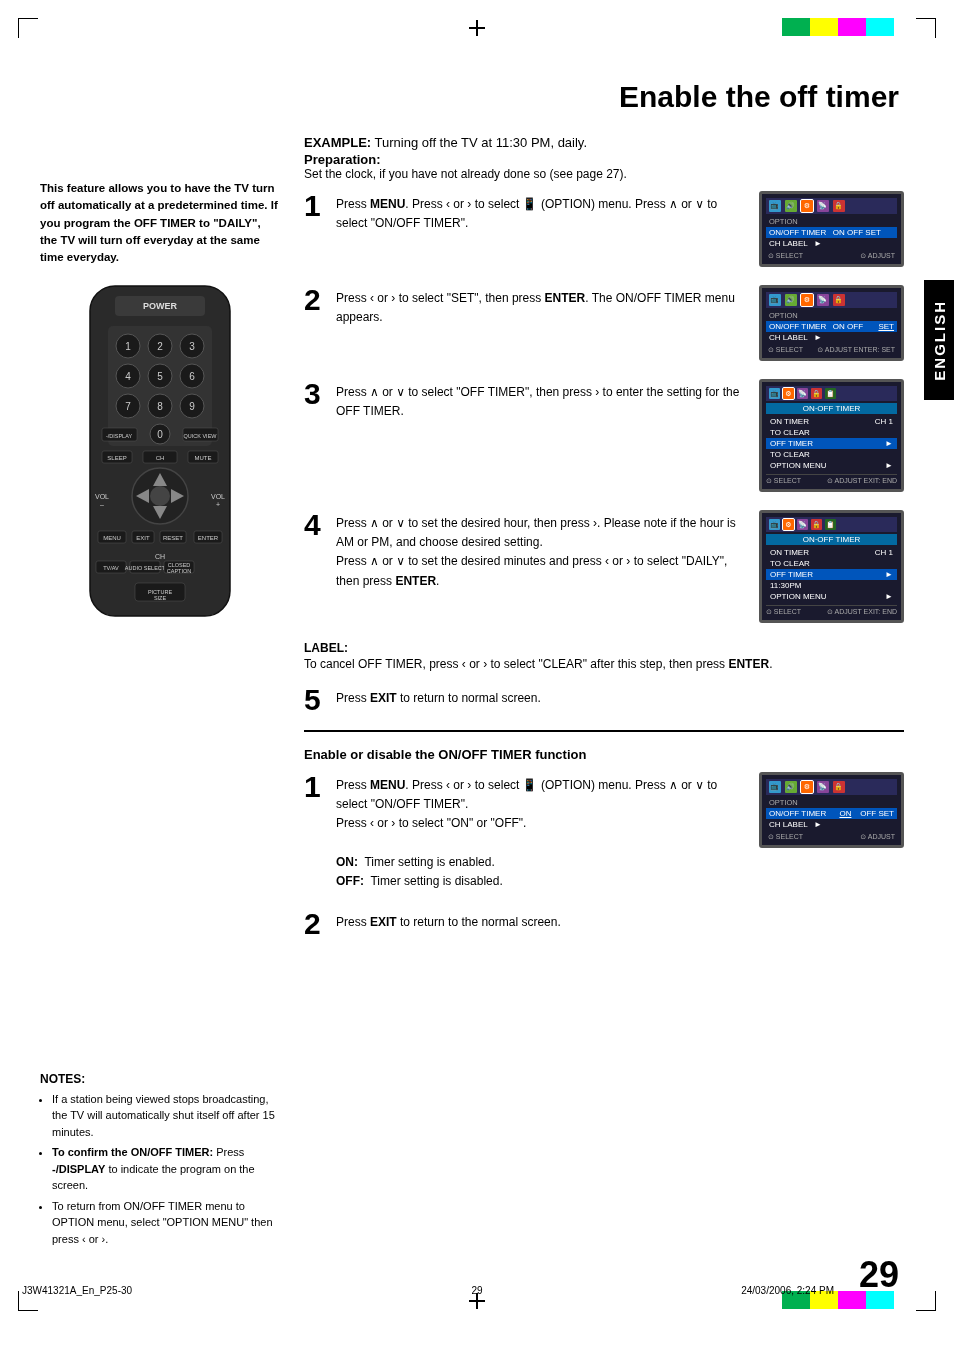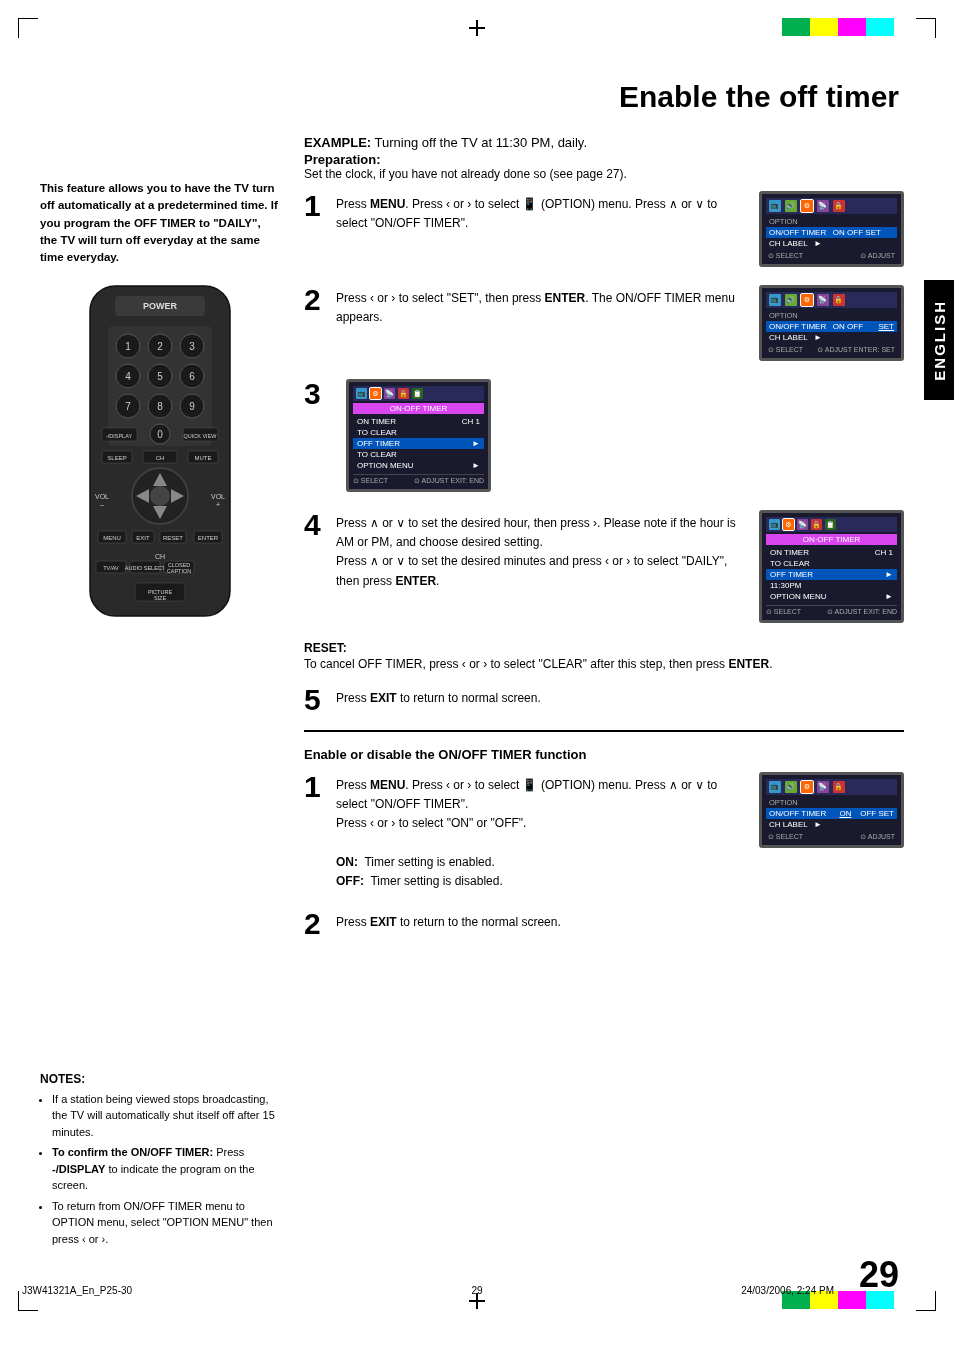--- a/index.html
+++ b/index.html
@@ -315,21 +315,21 @@
     .tv-screen-lg {
       width: 145px;
       background: #1a1a2e;
       border: 3px solid #555;
       border-radius: 3px;
       padding: 4px;
       font-size: 8px;
       color: #fff;
     }
     .tv-lg-title {
-      background: #d946ef;
+      background: #0369a1;
       text-align: center;
       padding: 1px;
       font-size: 8px;
       margin-bottom: 2px;
     }
     .tv-lg-row {
       display: flex;
       justify-content: space-between;
       padding: 1px 4px;
       font-size: 8px;
@@ -528,20 +528,23 @@
         <div class="tv-footer">
           <span>⊙ SELECT</span>
           <span>⊙ ADJUST ENTER: SET</span>
         </div>
       </div>
     </div>
   </div>
 
   <div class="step">
     <div class="step-number">3</div>
+    <div class="step-content">
+      Press ∧ or ∨ to select "OFF TIMER", then press › to enter the setting for the OFF TIMER.
+    </div>
     <div class="step-image tv-menu-container">
       <div class="tv-screen-lg">
         <div class="tv-icon-row" style="display:flex;gap:3px;background:#2a2a5a;padding:2px 3px;margin-bottom:2px;">
           <div class="tv-icon" style="background:#3399cc;width:11px;height:11px;font-size:7px;">📺</div>
           <div class="tv-icon active" style="background:#ff6600;width:11px;height:11px;font-size:7px;">⚙</div>
           <div class="tv-icon" style="background:#884499;width:11px;height:11px;font-size:7px;">📡</div>
           <div class="tv-icon" style="background:#cc3333;width:11px;height:11px;font-size:7px;">🔒</div>
           <div class="tv-icon" style="background:#226622;width:11px;height:11px;font-size:7px;">📋</div>
         </div>
         <div class="tv-lg-title">ON·OFF TIMER</div>
@@ -581,21 +584,21 @@
         <div class="tv-lg-row">OPTION MENU <span>►</span></div>
         <div class="tv-lg-footer">
           <span>⊙ SELECT</span>
           <span>⊙ ADJUST EXIT: END</span>
         </div>
       </div>
     </div>
   </div>
 
   <div class="note-box">
-    <div class="note-title">RESET:</div>
+    <div class="note-title">LABEL:</div>
     <div class="note-text">
       To cancel OFF  TIMER, press ‹ or ›  to select "CLEAR" after this step, then press <strong>ENTER</strong>.
     </div>
   </div>
 
   <div class="step" style="margin-bottom:15px;">
     <div class="step-number">5</div>
     <div class="step-content">
       Press <strong>EXIT</strong> to return to normal screen.
     </div>

